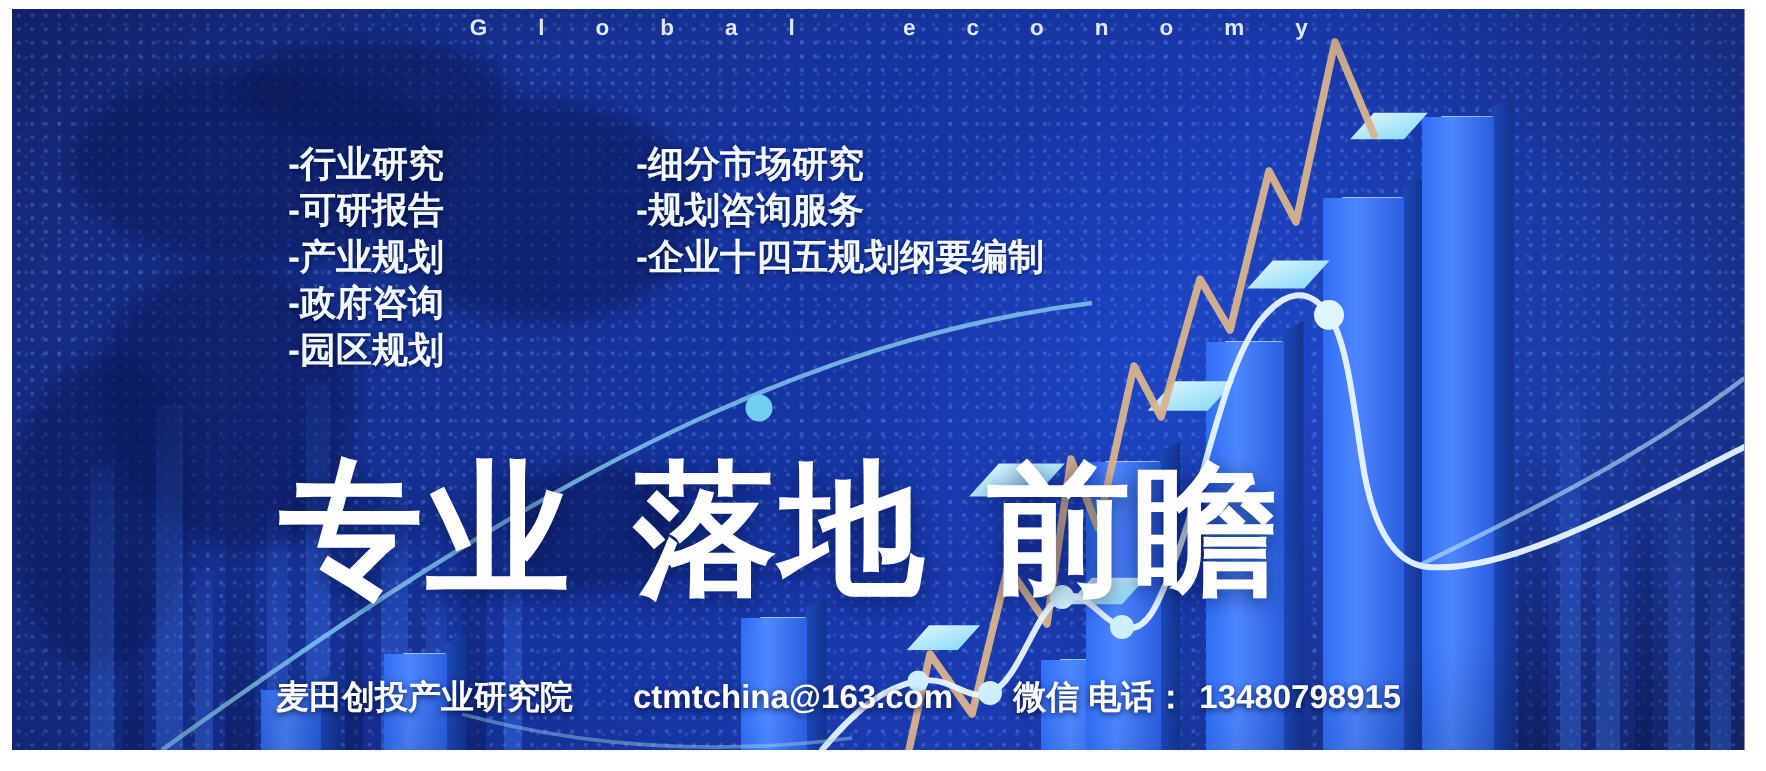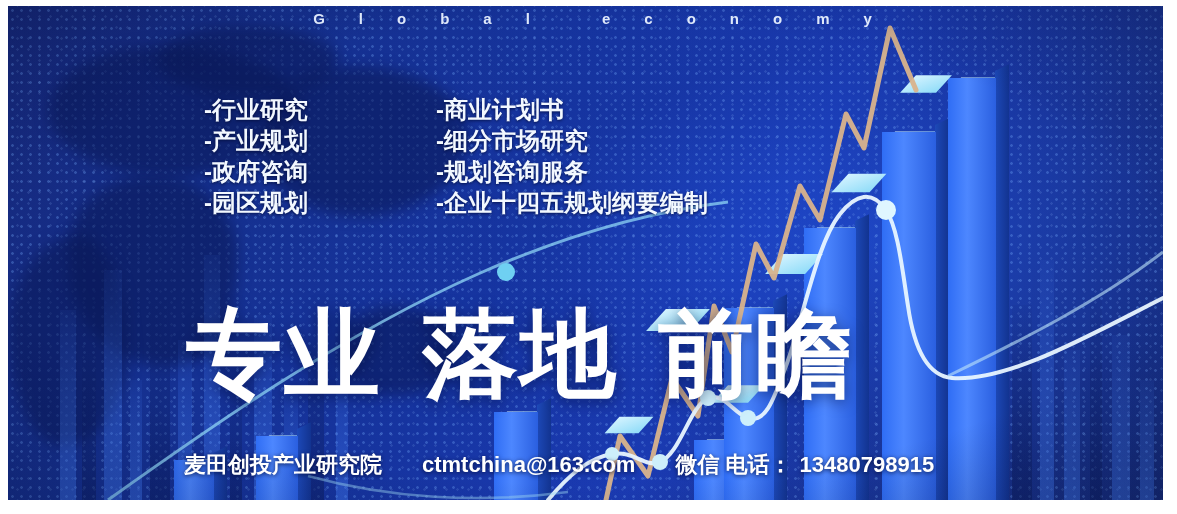--- a/index.html
+++ b/index.html
@@ -87,21 +87,21 @@
   .svc-col{
     position:absolute;
     color:#f2f8ff;
     font-size:24px; font-weight:700;
     line-height:31px;
     white-space:nowrap;
     text-shadow:0 1px 3px rgba(0,10,50,0.75);
   }
   #svc-left{left:184px; top:88px;}
   #svc-right{left:416px; top:88px;}
-  .svc-item{display:block;margin-left:12px;}
+  .svc-item{display:block;}
   #headline{
     position:absolute; left:178px; top:296px;
     color:#ffffff;
     font-size:96px; font-weight:700;
     letter-spacing:2px;
     white-space:nowrap;
     line-height:104px;
     text-shadow:0 3px 14px rgba(0,12,60,0.55);
   }
   #headline .word{margin-right:40px;}
@@ -227,27 +227,27 @@
     <path d="M 940,370 C 1010,336 1090,296 1155,246" fill="none" stroke="#bfe6fa" stroke-width="3" opacity="0.6"></path>
     <path d="M 300,470 C 380,492 470,498 560,486" fill="none" stroke="#9fdcf6" stroke-width="2.5" opacity="0.45"></path>
   </svg>
 
   <div class="vig"></div>
 
   <div id="kicker">Global economy</div>
 
   <div id="svc-left" class="svc-col">
     <span class="svc-item">-行业研究</span>
+    <span class="svc-item">-可研报告</span>
     <span class="svc-item">-产业规划</span>
     <span class="svc-item">-政府咨询</span>
     <span class="svc-item">-园区规划</span>
   </div>
 
   <div id="svc-right" class="svc-col">
-    <span class="svc-item">-商业计划书</span>
     <span class="svc-item">-细分市场研究</span>
     <span class="svc-item">-规划咨询服务</span>
     <span class="svc-item">-企业十四五规划纲要编制</span>
   </div>
 
   <div id="headline">
     <span class="word">专业</span><span class="word">落地</span><span class="word">前瞻</span>
   </div>
 
   <div id="footline">

